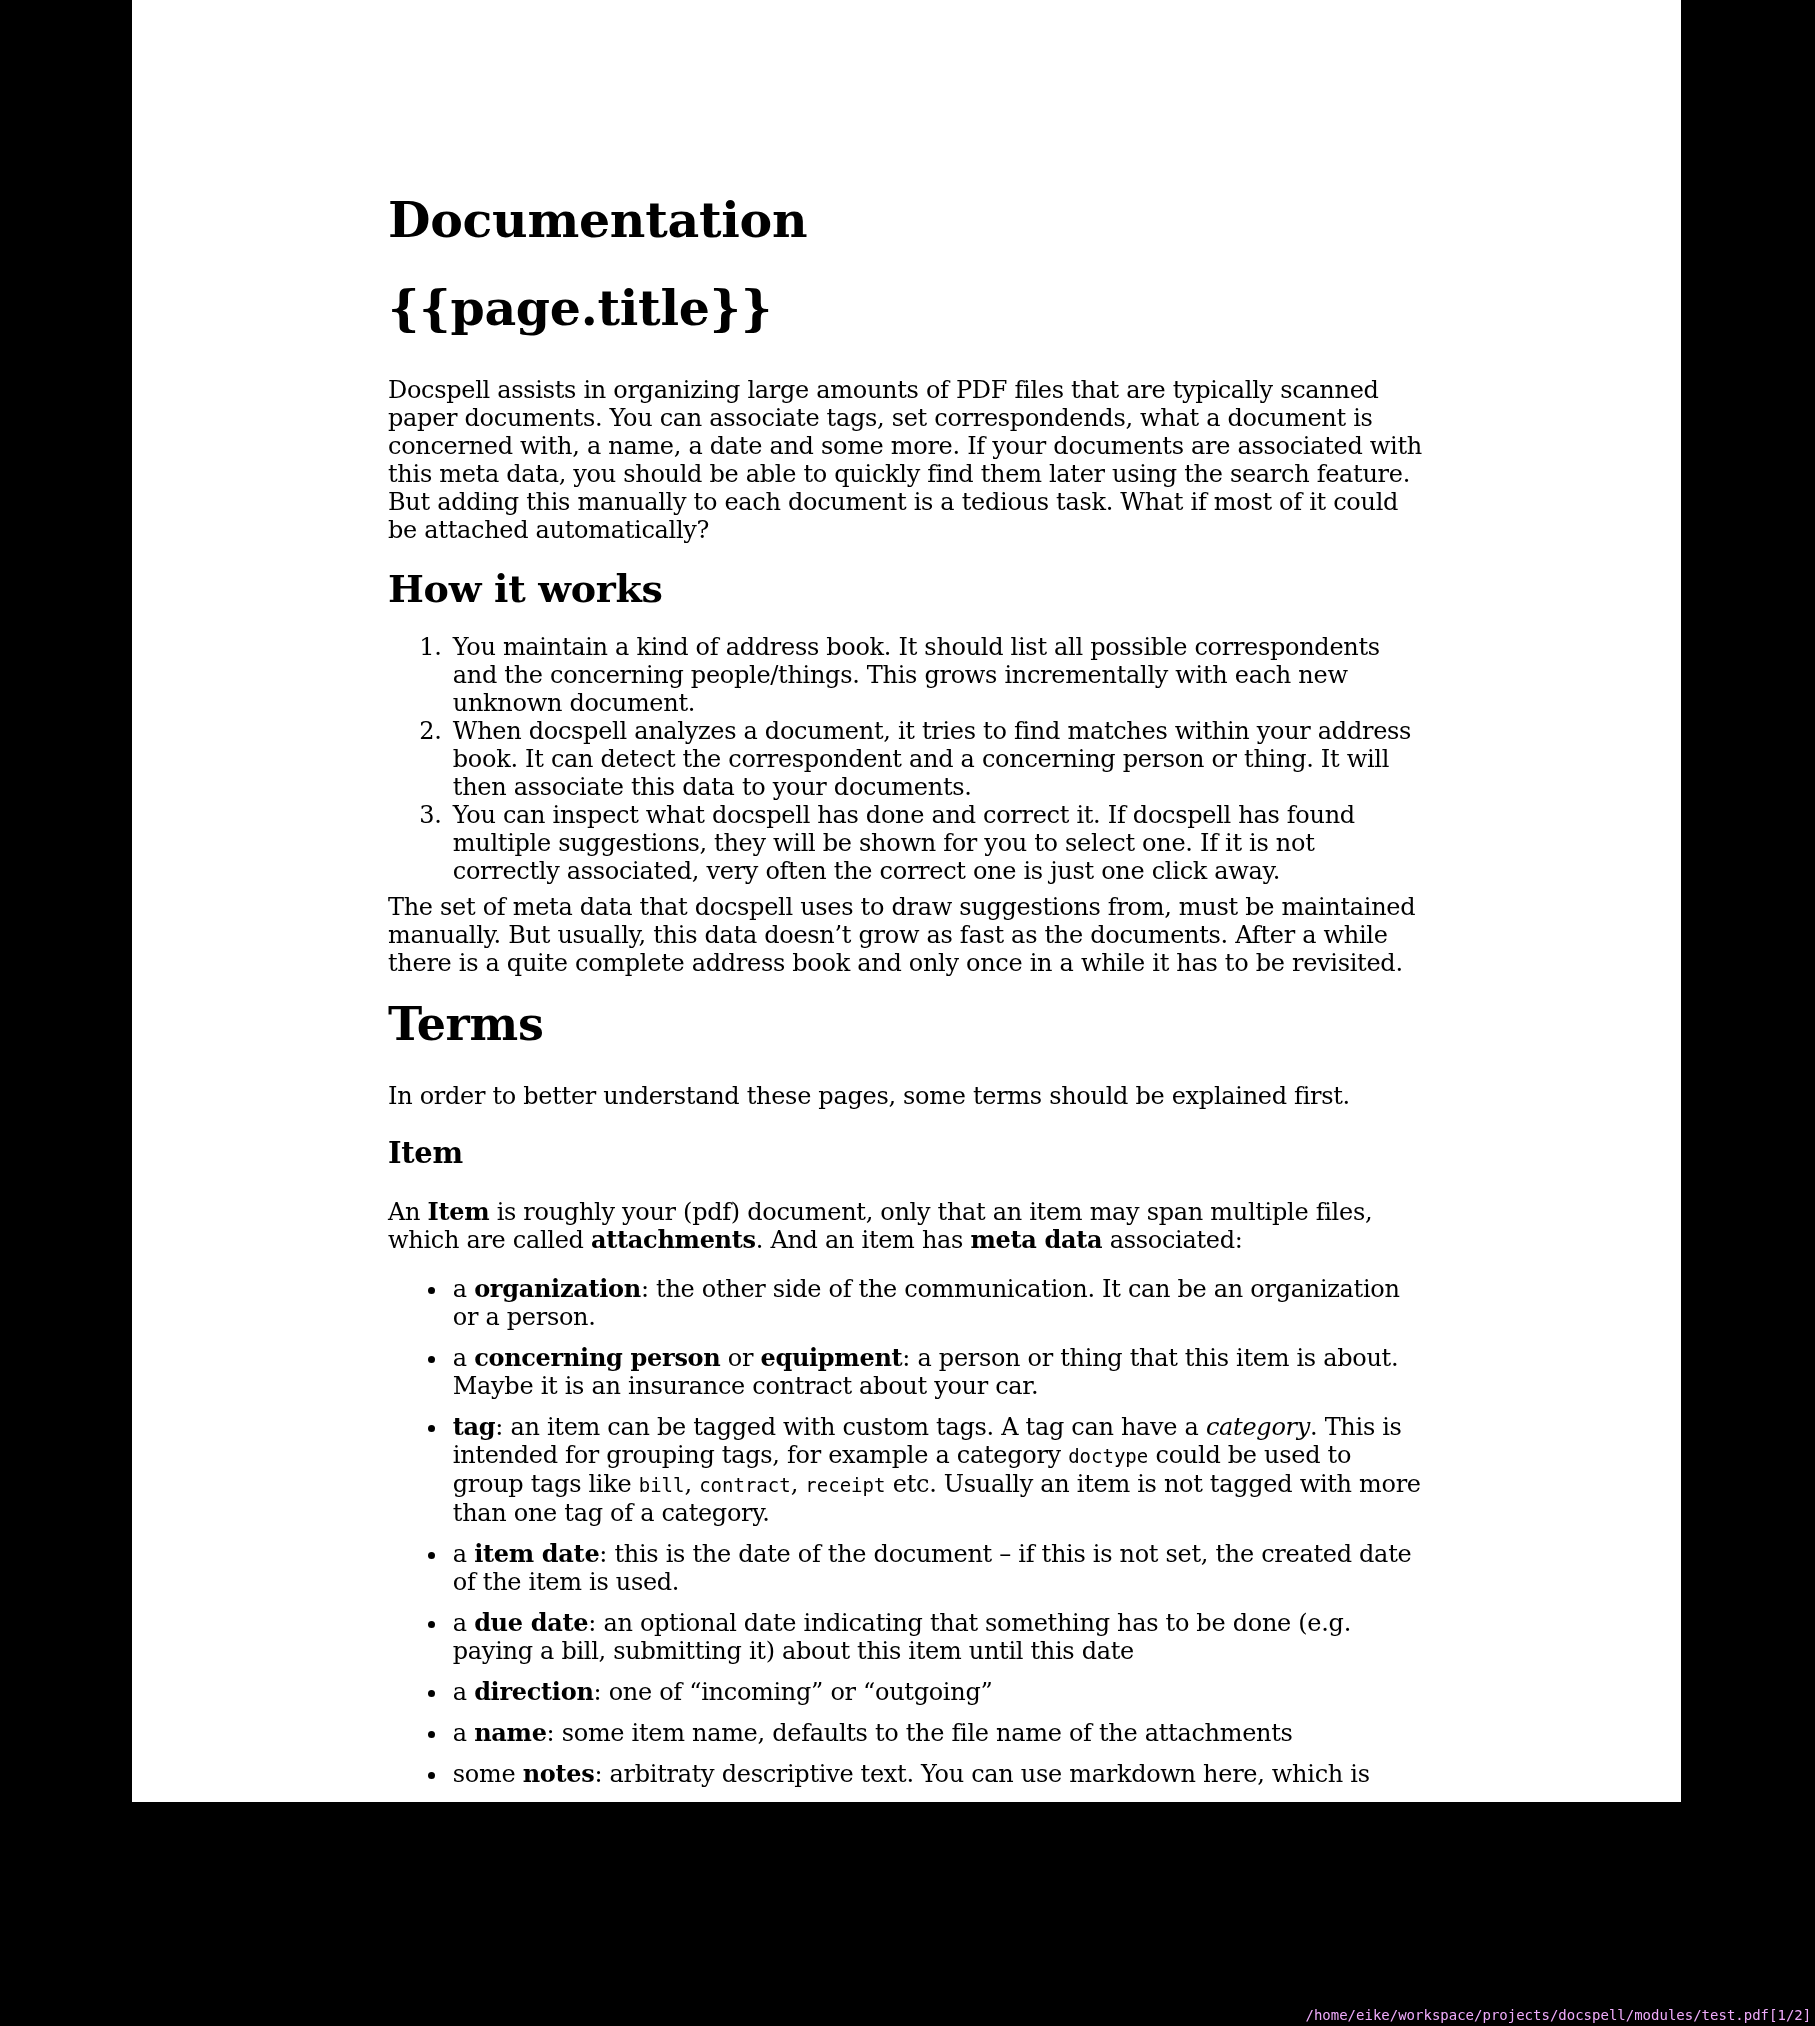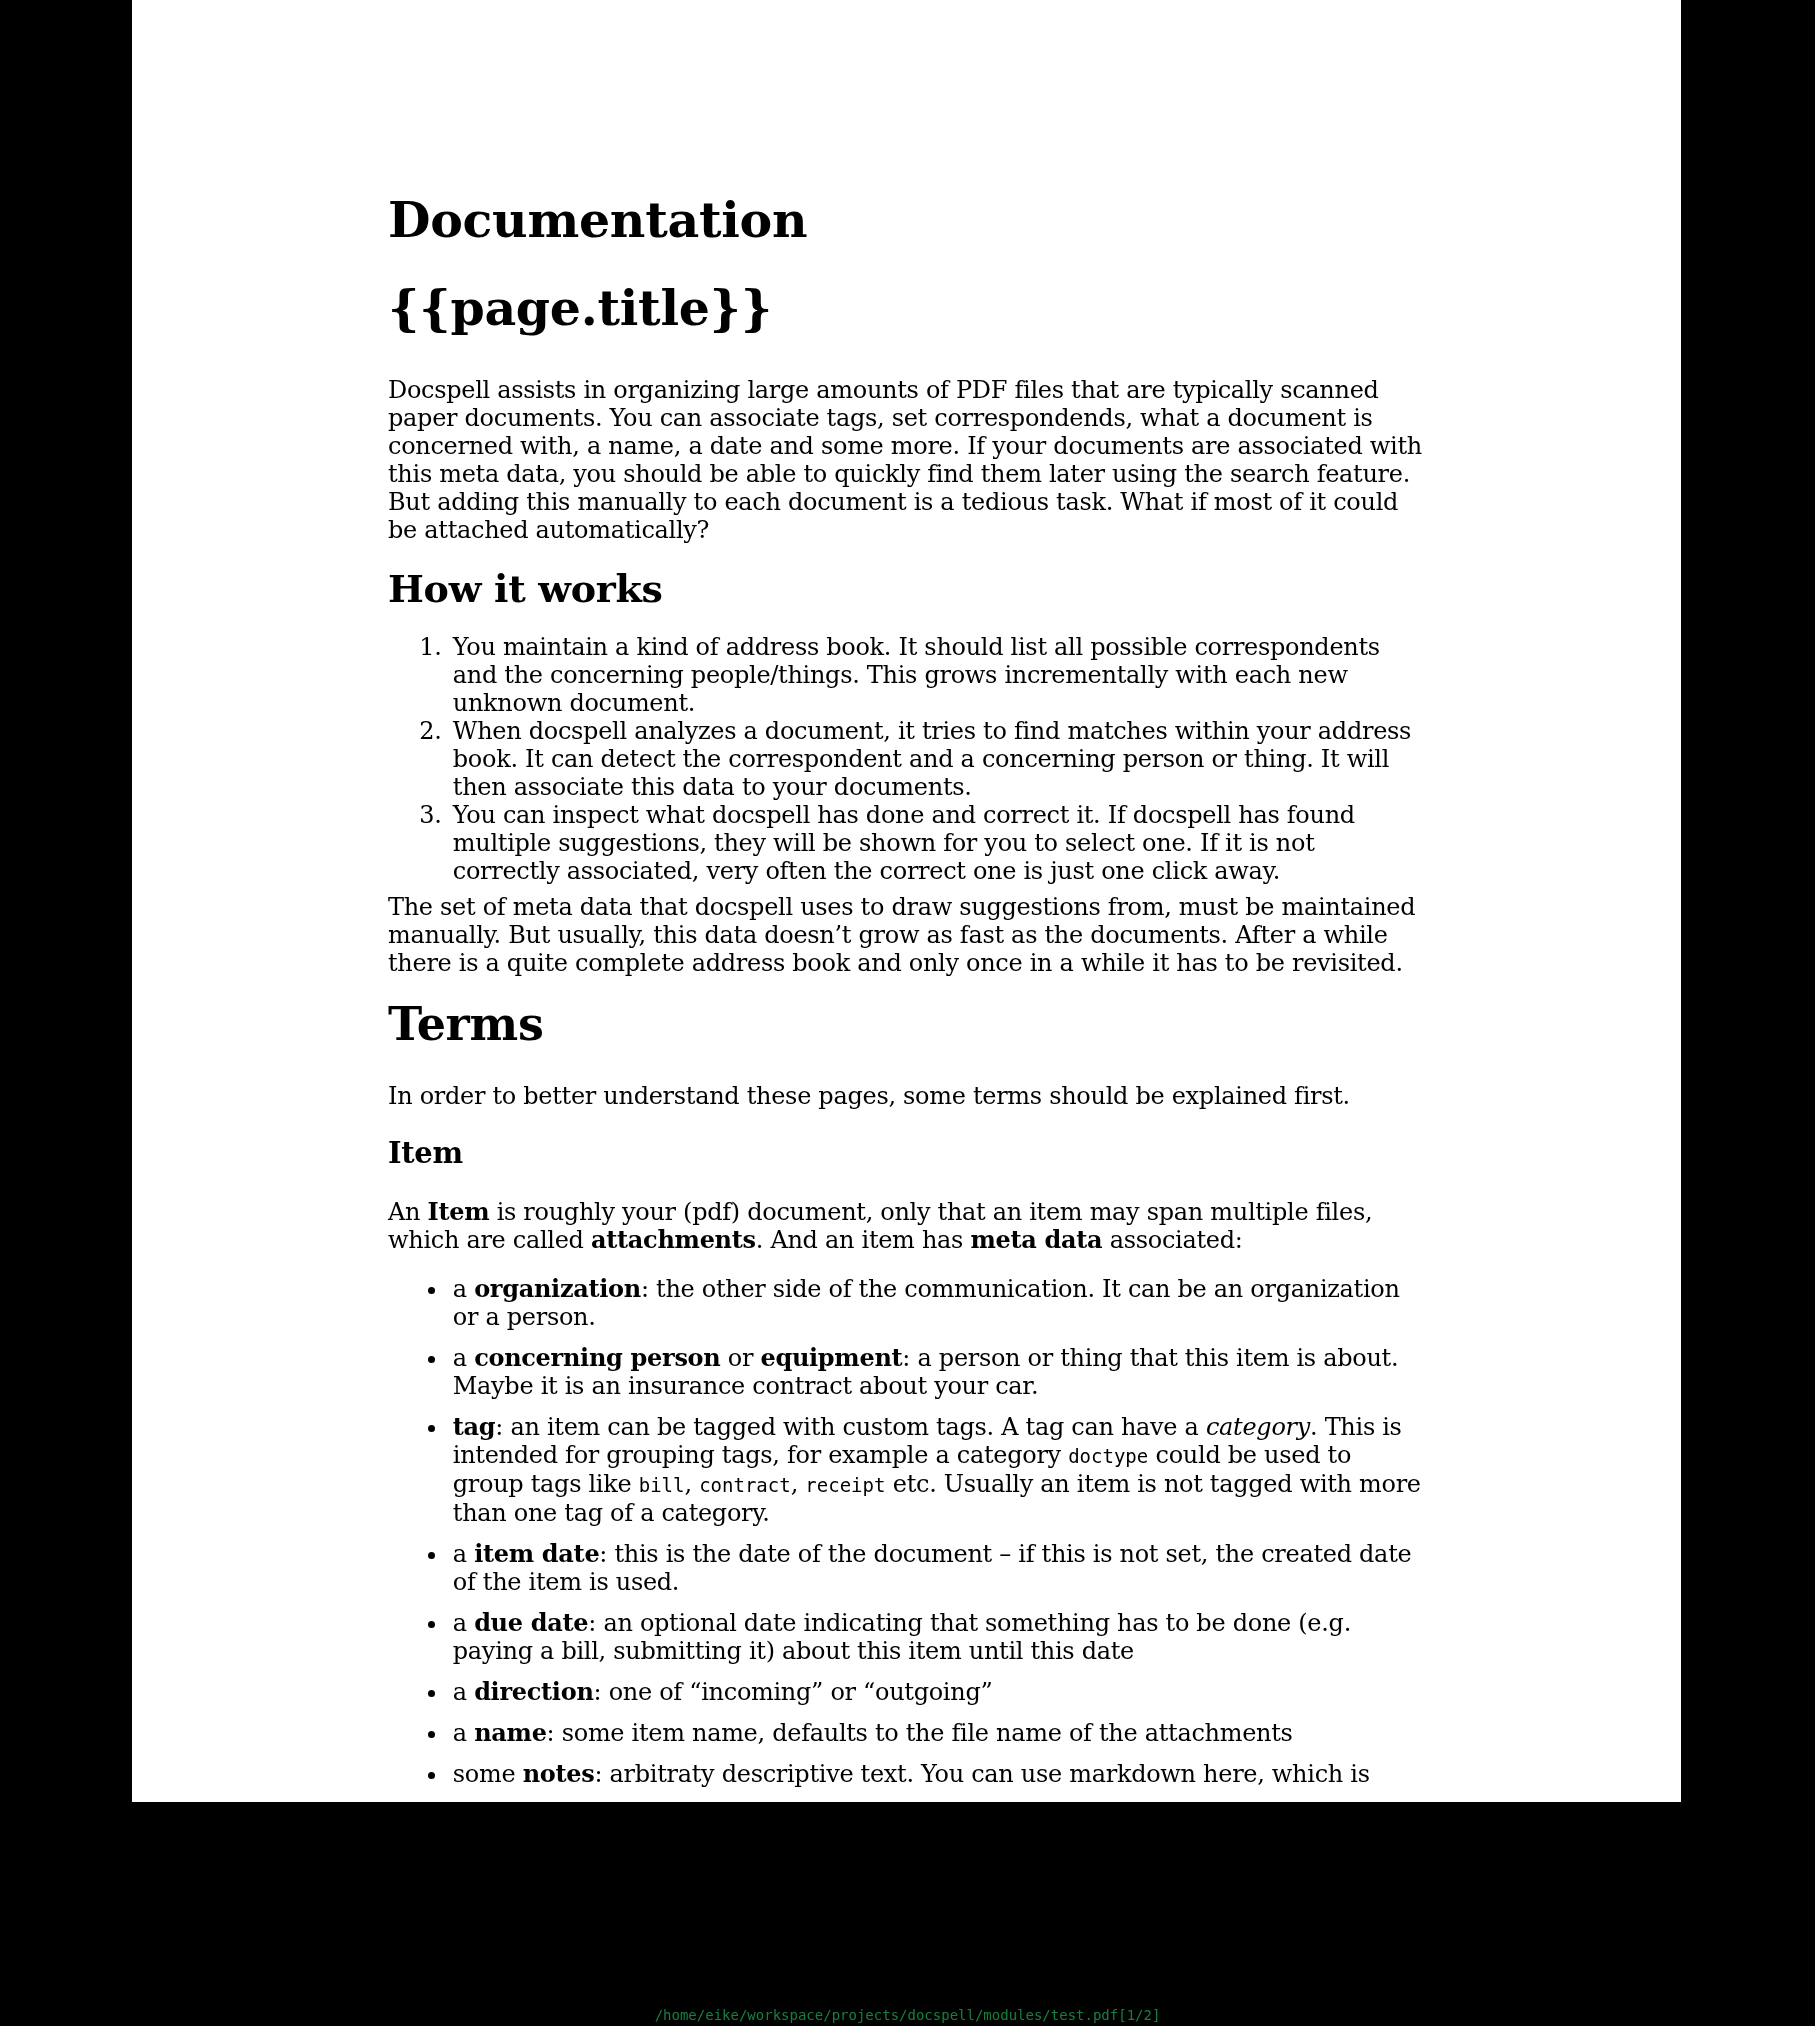--- a/index.html
+++ b/index.html
@@ -43,23 +43,23 @@
   li{padding-left:3.8px;}
   ul li + li{margin-top:13px;}
   i{font-style:italic;}
   b{font-weight:bold;}
   code.inline-code{
     font-family:"DejaVu Sans Mono",monospace;
     font-size:19px;letter-spacing:0;
   }
   .statusbar{
     position:absolute;left:0;bottom:0;width:1815px;height:22px;
-    background:#000;color:#15803d;
+    background:#000;color:#f0abfc;
     font-family:"DejaVu Sans Mono",monospace;font-size:14px;
-    display:flex;justify-content:center;align-items:center;
+    display:flex;justify-content:flex-end;align-items:center;
     box-sizing:border-box;padding:0 3.8px;
   }
 </style>
 </head>
 <body>
 
 <div class="viewport">
   <div class="page">
     <div class="content">
       <h1 class="doc-title">Documentation</h1>

